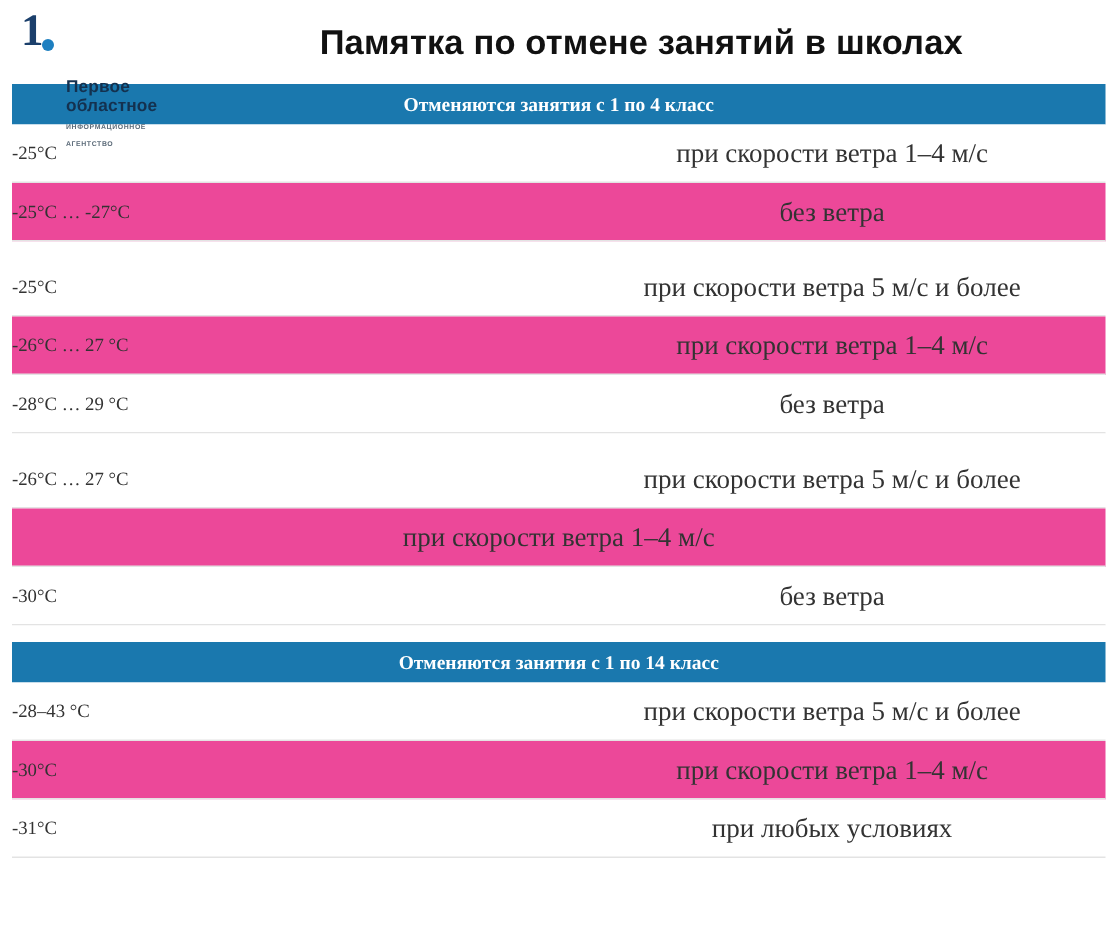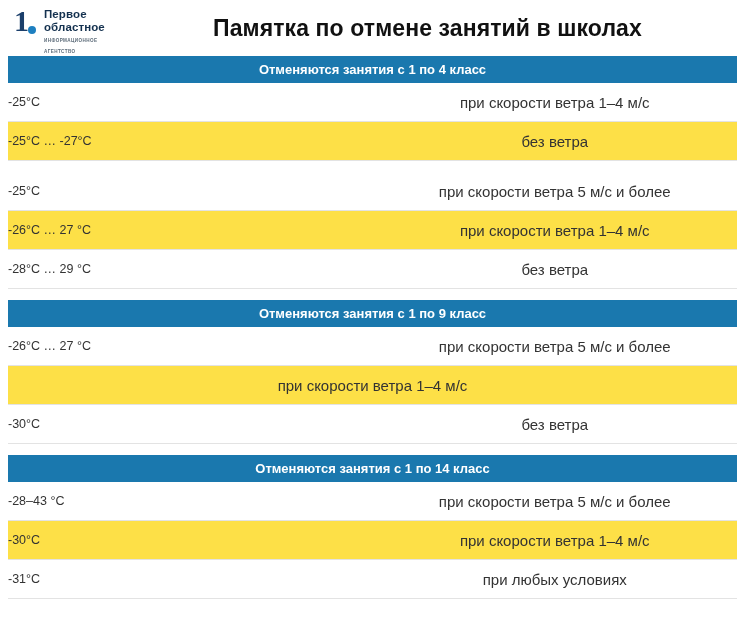--- a/index.html
+++ b/index.html
@@ -59,20 +59,21 @@
     left: 14px;
     top: 18px;
     width: 8px;
     height: 8px;
     border-radius: 50%;
     background: #1d7fc0;
   }
   .logo-text {
     margin-left: 4px;
     padding-top: 2px;
+    margin-top: 44px;
   }
   .logo-title {
     font-size: 11.5px;
     font-weight: 700;
     color: #14314f;
     line-height: 12.5px;
     letter-spacing: 0.1px;
   }
   .logo-sub {
     margin-top: 5px;
@@ -91,50 +92,51 @@
     color: #111111;
     letter-spacing: 0.1px;
     padding-right: 36px;
     white-space: nowrap;
   }
 
   
   .table {
     padding: 0 8px;
     box-sizing: border-box;
+    font-family: Liberation Serif, serif;
   }
   .section-head {
     background: #1a78ae;
     color: #ffffff;
     text-align: center;
     font-size: 13px;
     font-weight: 700;
     height: 27px;
     line-height: 27px;
     margin-bottom: 0;
   }
   .row {
     display: flex;
     align-items: center;
     height: 38px;
     border-bottom: 1px solid #e3e3e3;
     background: #ffffff;
   }
   .row.alt {
-    background: #fde047;
+    background: #ec4899;
   }
   .row .temp {
     flex: 0 0 50%;
     font-size: 12.5px;
     color: #333333;
   }
   .row .cond {
     flex: 1 1 50%;
     text-align: center;
-    font-size: 15px;
+    font-size: 18px;
     color: #333333;
   }
   .spacer {
     height: 11px;
     background: #ffffff;
   }
 </style>
 </head>
 <body>
 
@@ -178,21 +180,20 @@
       <div class="temp">-26°C … 27 °C</div>
       <div class="cond">при скорости ветра 1–4 м/с</div>
     </div>
     <div class="row">
       <div class="temp">-28°C … 29 °C</div>
       <div class="cond">без ветра</div>
     </div>
 
     <div class="spacer"></div>
 
-    <div class="section-head">Отменяются занятия с 1 по 9 класс</div>
     <div class="row">
       <div class="temp">-26°C … 27 °C</div>
       <div class="cond">при скорости ветра 5 м/с и более</div>
     </div>
     <div class="row alt">
       <div class="cond">при скорости ветра 1–4 м/с</div>
     </div>
     <div class="row">
       <div class="temp">-30°C</div>
       <div class="cond">без ветра</div>

